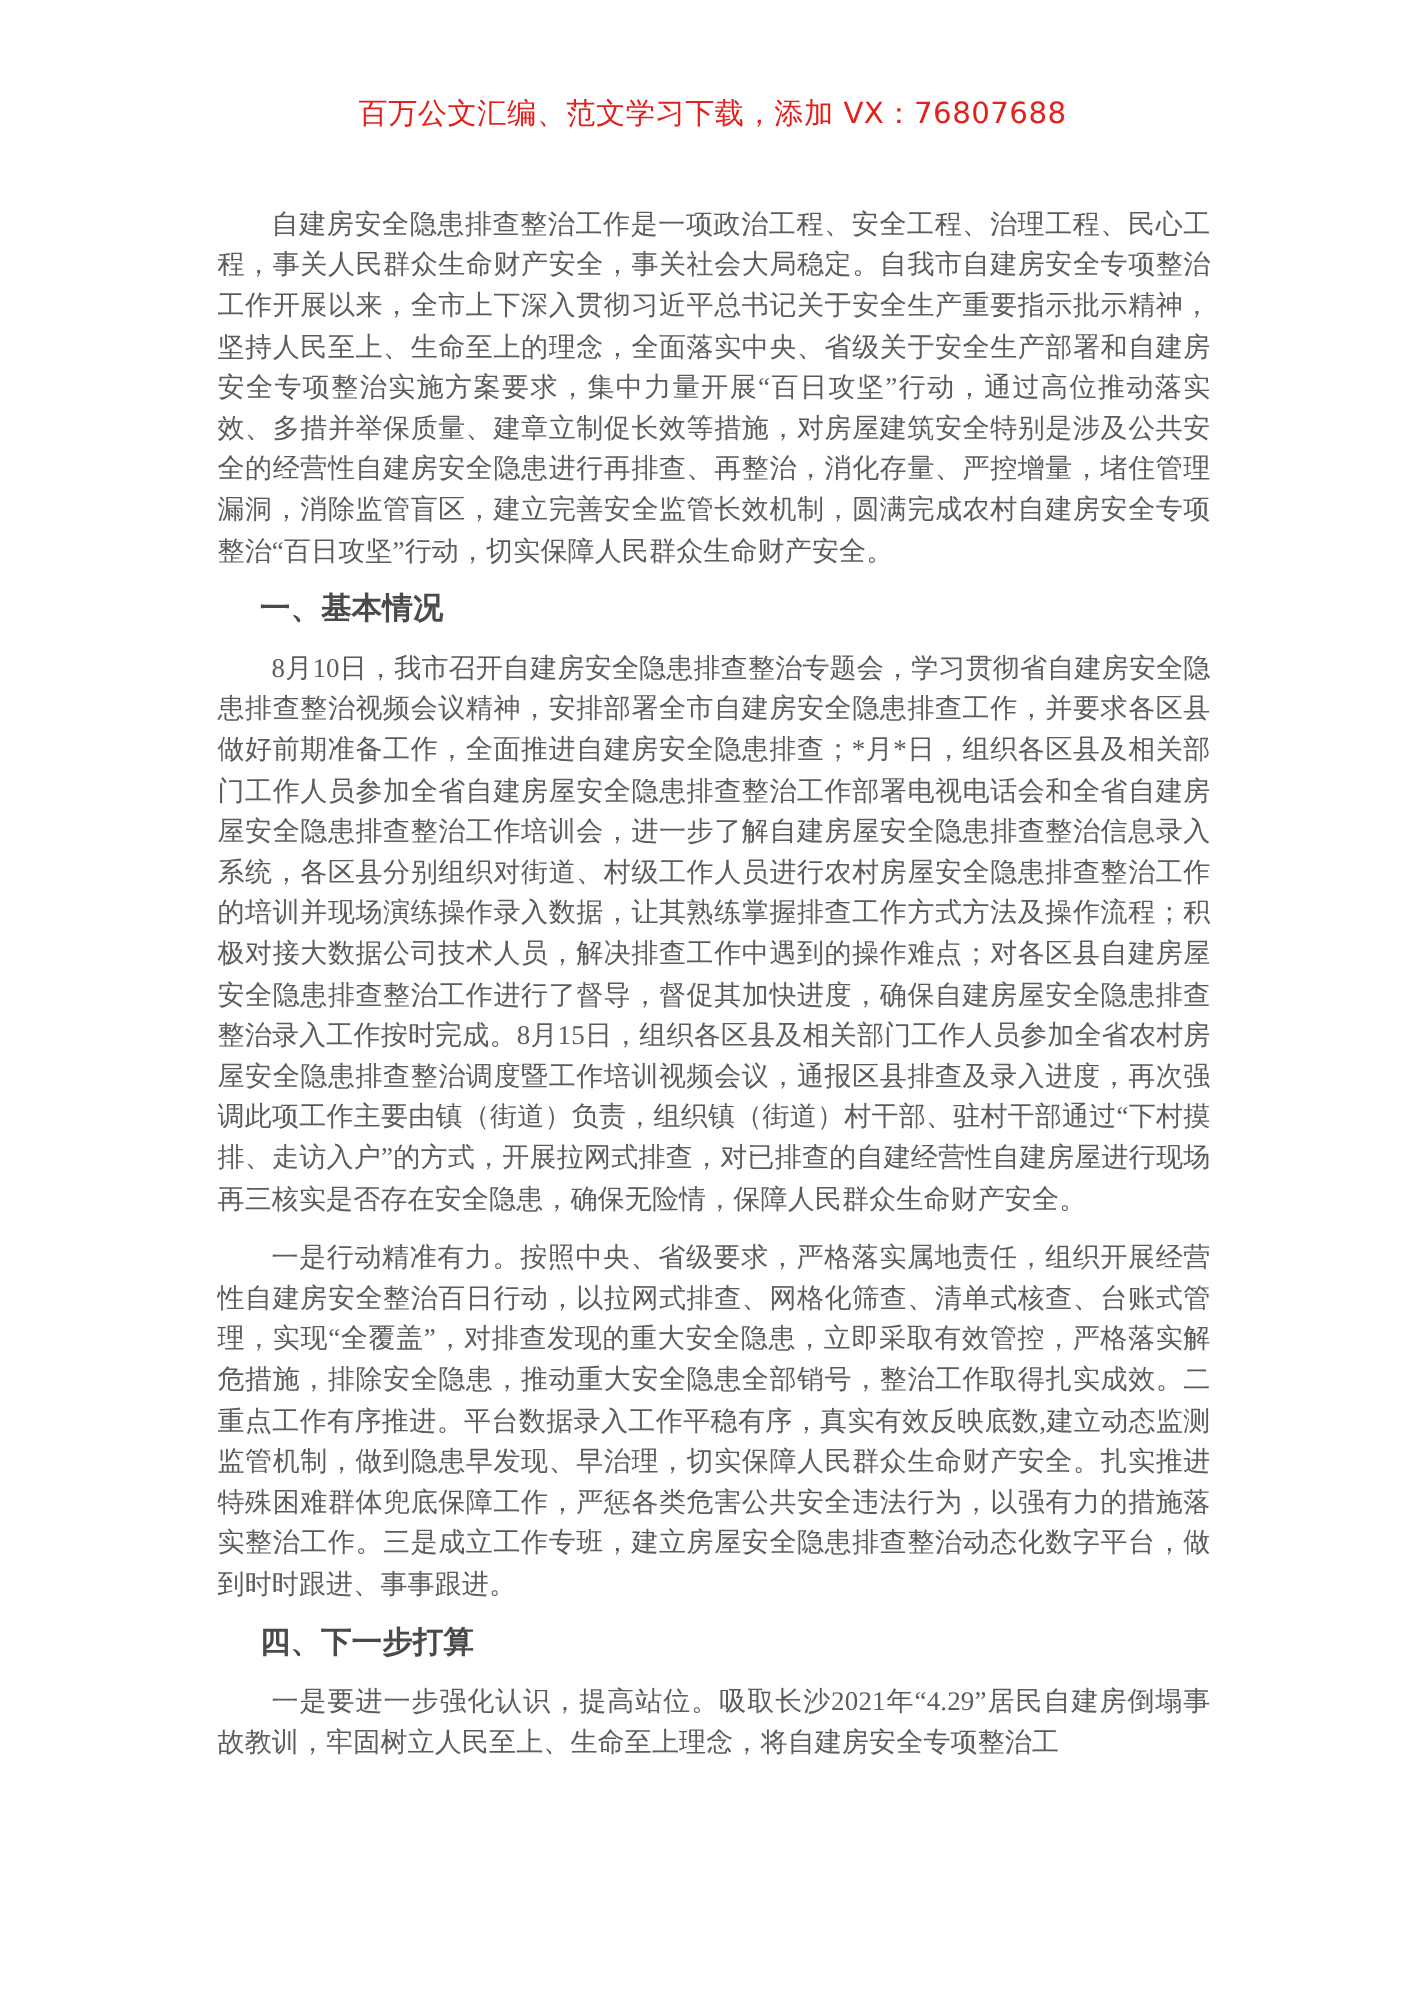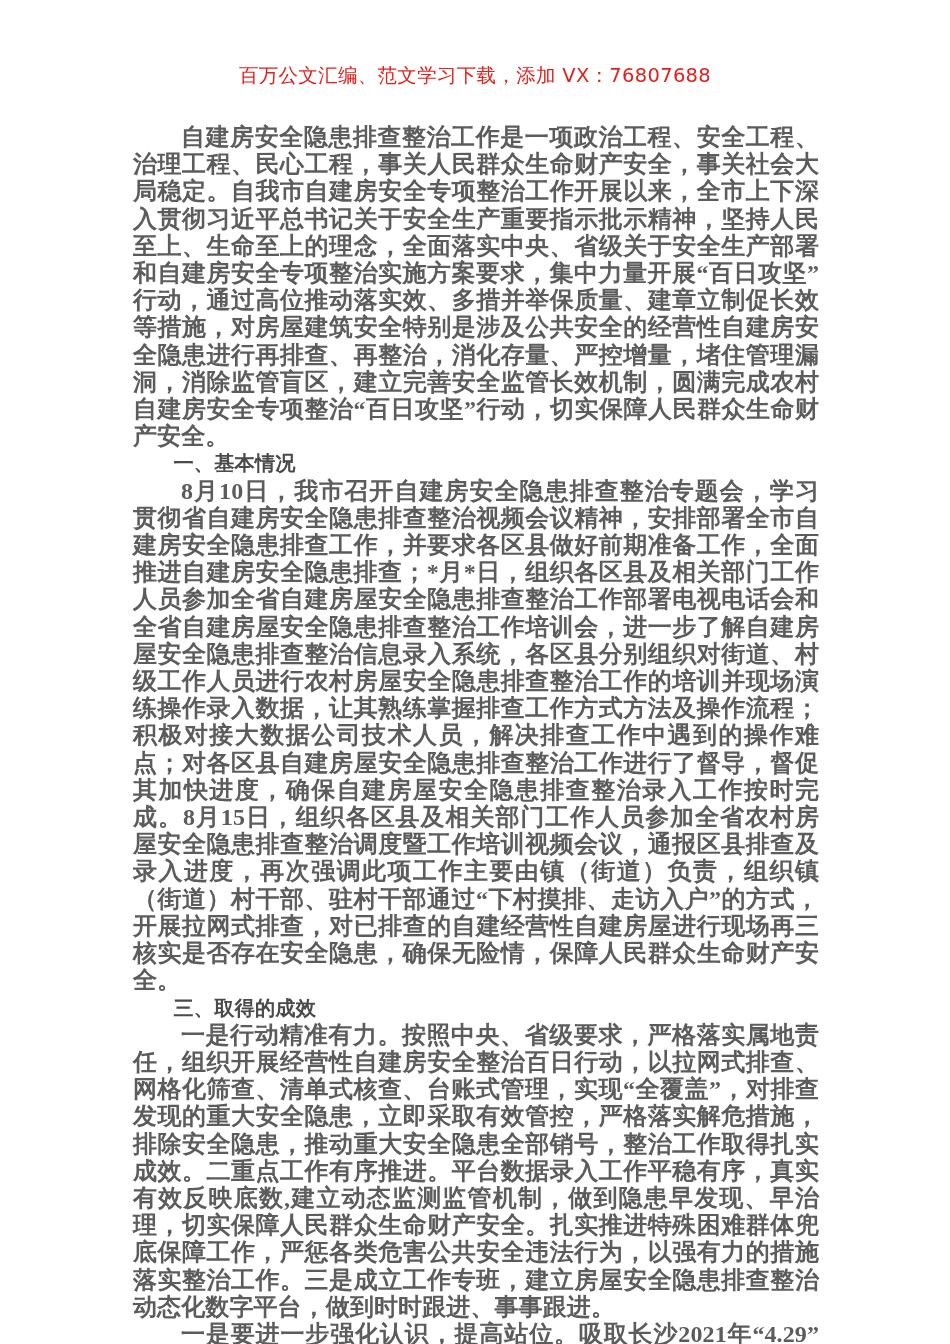--- a/index.html
+++ b/index.html
@@ -42,31 +42,30 @@
 
   
   .doc-body {
     position: absolute;
     left: 133px;
     top: 124px;
     width: 686px;
   }
 
   p.para {
-    margin: 0;
+    margin: 12px;
     padding: 0;
-    font-size: 24px;
+    font-size: 18px;
     line-height: 27.2px;
     color: #5c5c5c;
     text-align: justify;
     text-justify: inter-ideograph;
     text-indent: 2em;
     letter-spacing: 0.1px;
     font-family: "Liberation Serif", "DejaVu Serif", serif;
-    font-weight: bold;
   }
 
   h2.heading {
     margin: 0;
     padding: 0;
     font-size: 20.2px;
     line-height: 27.2px;
     color: #4a4a4a;
     font-weight: bold;
     text-indent: 2em;
@@ -80,18 +79,18 @@
 
 <div class="page">
 
   <div class="promo-header">百万公文汇编、范文学习下载，添加 VX：76807688</div>
 
   <div class="doc-body">
 
   <p class="para">自建房安全隐患排查整治工作是一项政治工程、安全工程、治理工程、民心工程，事关人民群众生命财产安全，事关社会大局稳定。自我市自建房安全专项整治工作开展以来，全市上下深入贯彻习近平总书记关于安全生产重要指示批示精神，坚持人民至上、生命至上的理念，全面落实中央、省级关于安全生产部署和自建房安全专项整治实施方案要求，集中力量开展“百日攻坚”行动，通过高位推动落实效、多措并举保质量、建章立制促长效等措施，对房屋建筑安全特别是涉及公共安全的经营性自建房安全隐患进行再排查、再整治，消化存量、严控增量，堵住管理漏洞，消除监管盲区，建立完善安全监管长效机制，圆满完成农村自建房安全专项整治“百日攻坚”行动，切实保障人民群众生命财产安全。</p>
       <h2 class="heading">一、基本情况</h2>
       <p class="para">8月10日，我市召开自建房安全隐患排查整治专题会，学习贯彻省自建房安全隐患排查整治视频会议精神，安排部署全市自建房安全隐患排查工作，并要求各区县做好前期准备工作，全面推进自建房安全隐患排查；*月*日，组织各区县及相关部门工作人员参加全省自建房屋安全隐患排查整治工作部署电视电话会和全省自建房屋安全隐患排查整治工作培训会，进一步了解自建房屋安全隐患排查整治信息录入系统，各区县分别组织对街道、村级工作人员进行农村房屋安全隐患排查整治工作的培训并现场演练操作录入数据，让其熟练掌握排查工作方式方法及操作流程；积极对接大数据公司技术人员，解决排查工作中遇到的操作难点；对各区县自建房屋安全隐患排查整治工作进行了督导，督促其加快进度，确保自建房屋安全隐患排查整治录入工作按时完成。8月15日，组织各区县及相关部门工作人员参加全省农村房屋安全隐患排查整治调度暨工作培训视频会议，通报区县排查及录入进度，再次强调此项工作主要由镇（街道）负责，组织镇（街道）村干部、驻村干部通过“下村摸排、走访入户”的方式，开展拉网式排查，对已排查的自建经营性自建房屋进行现场再三核实是否存在安全隐患，确保无险情，保障人民群众生命财产安全。</p>
-      <h2 class="heading">三、取得的成效</h2>
       <p class="para">一是行动精准有力。按照中央、省级要求，严格落实属地责任，组织开展经营性自建房安全整治百日行动，以拉网式排查、网格化筛查、清单式核查、台账式管理，实现“全覆盖”，对排查发现的重大安全隐患，立即采取有效管控，严格落实解危措施，排除安全隐患，推动重大安全隐患全部销号，整治工作取得扎实成效。二重点工作有序推进。平台数据录入工作平稳有序，真实有效反映底数,建立动态监测监管机制，做到隐患早发现、早治理，切实保障人民群众生命财产安全。扎实推进特殊困难群体兜底保障工作，严惩各类危害公共安全违法行为，以强有力的措施落实整治工作。三是成立工作专班，建立房屋安全隐患排查整治动态化数字平台，做到时时跟进、事事跟进。</p>
+      <h2 class="heading">四、下一步打算</h2>
       <p class="para">一是要进一步强化认识，提高站位。吸取长沙2021年“4.29”居民自建房倒塌事故教训，牢固树立人民至上、生命至上理念，将自建房安全专项整治工</p>
     </div>
 
 </div>
 
 </body></html>

